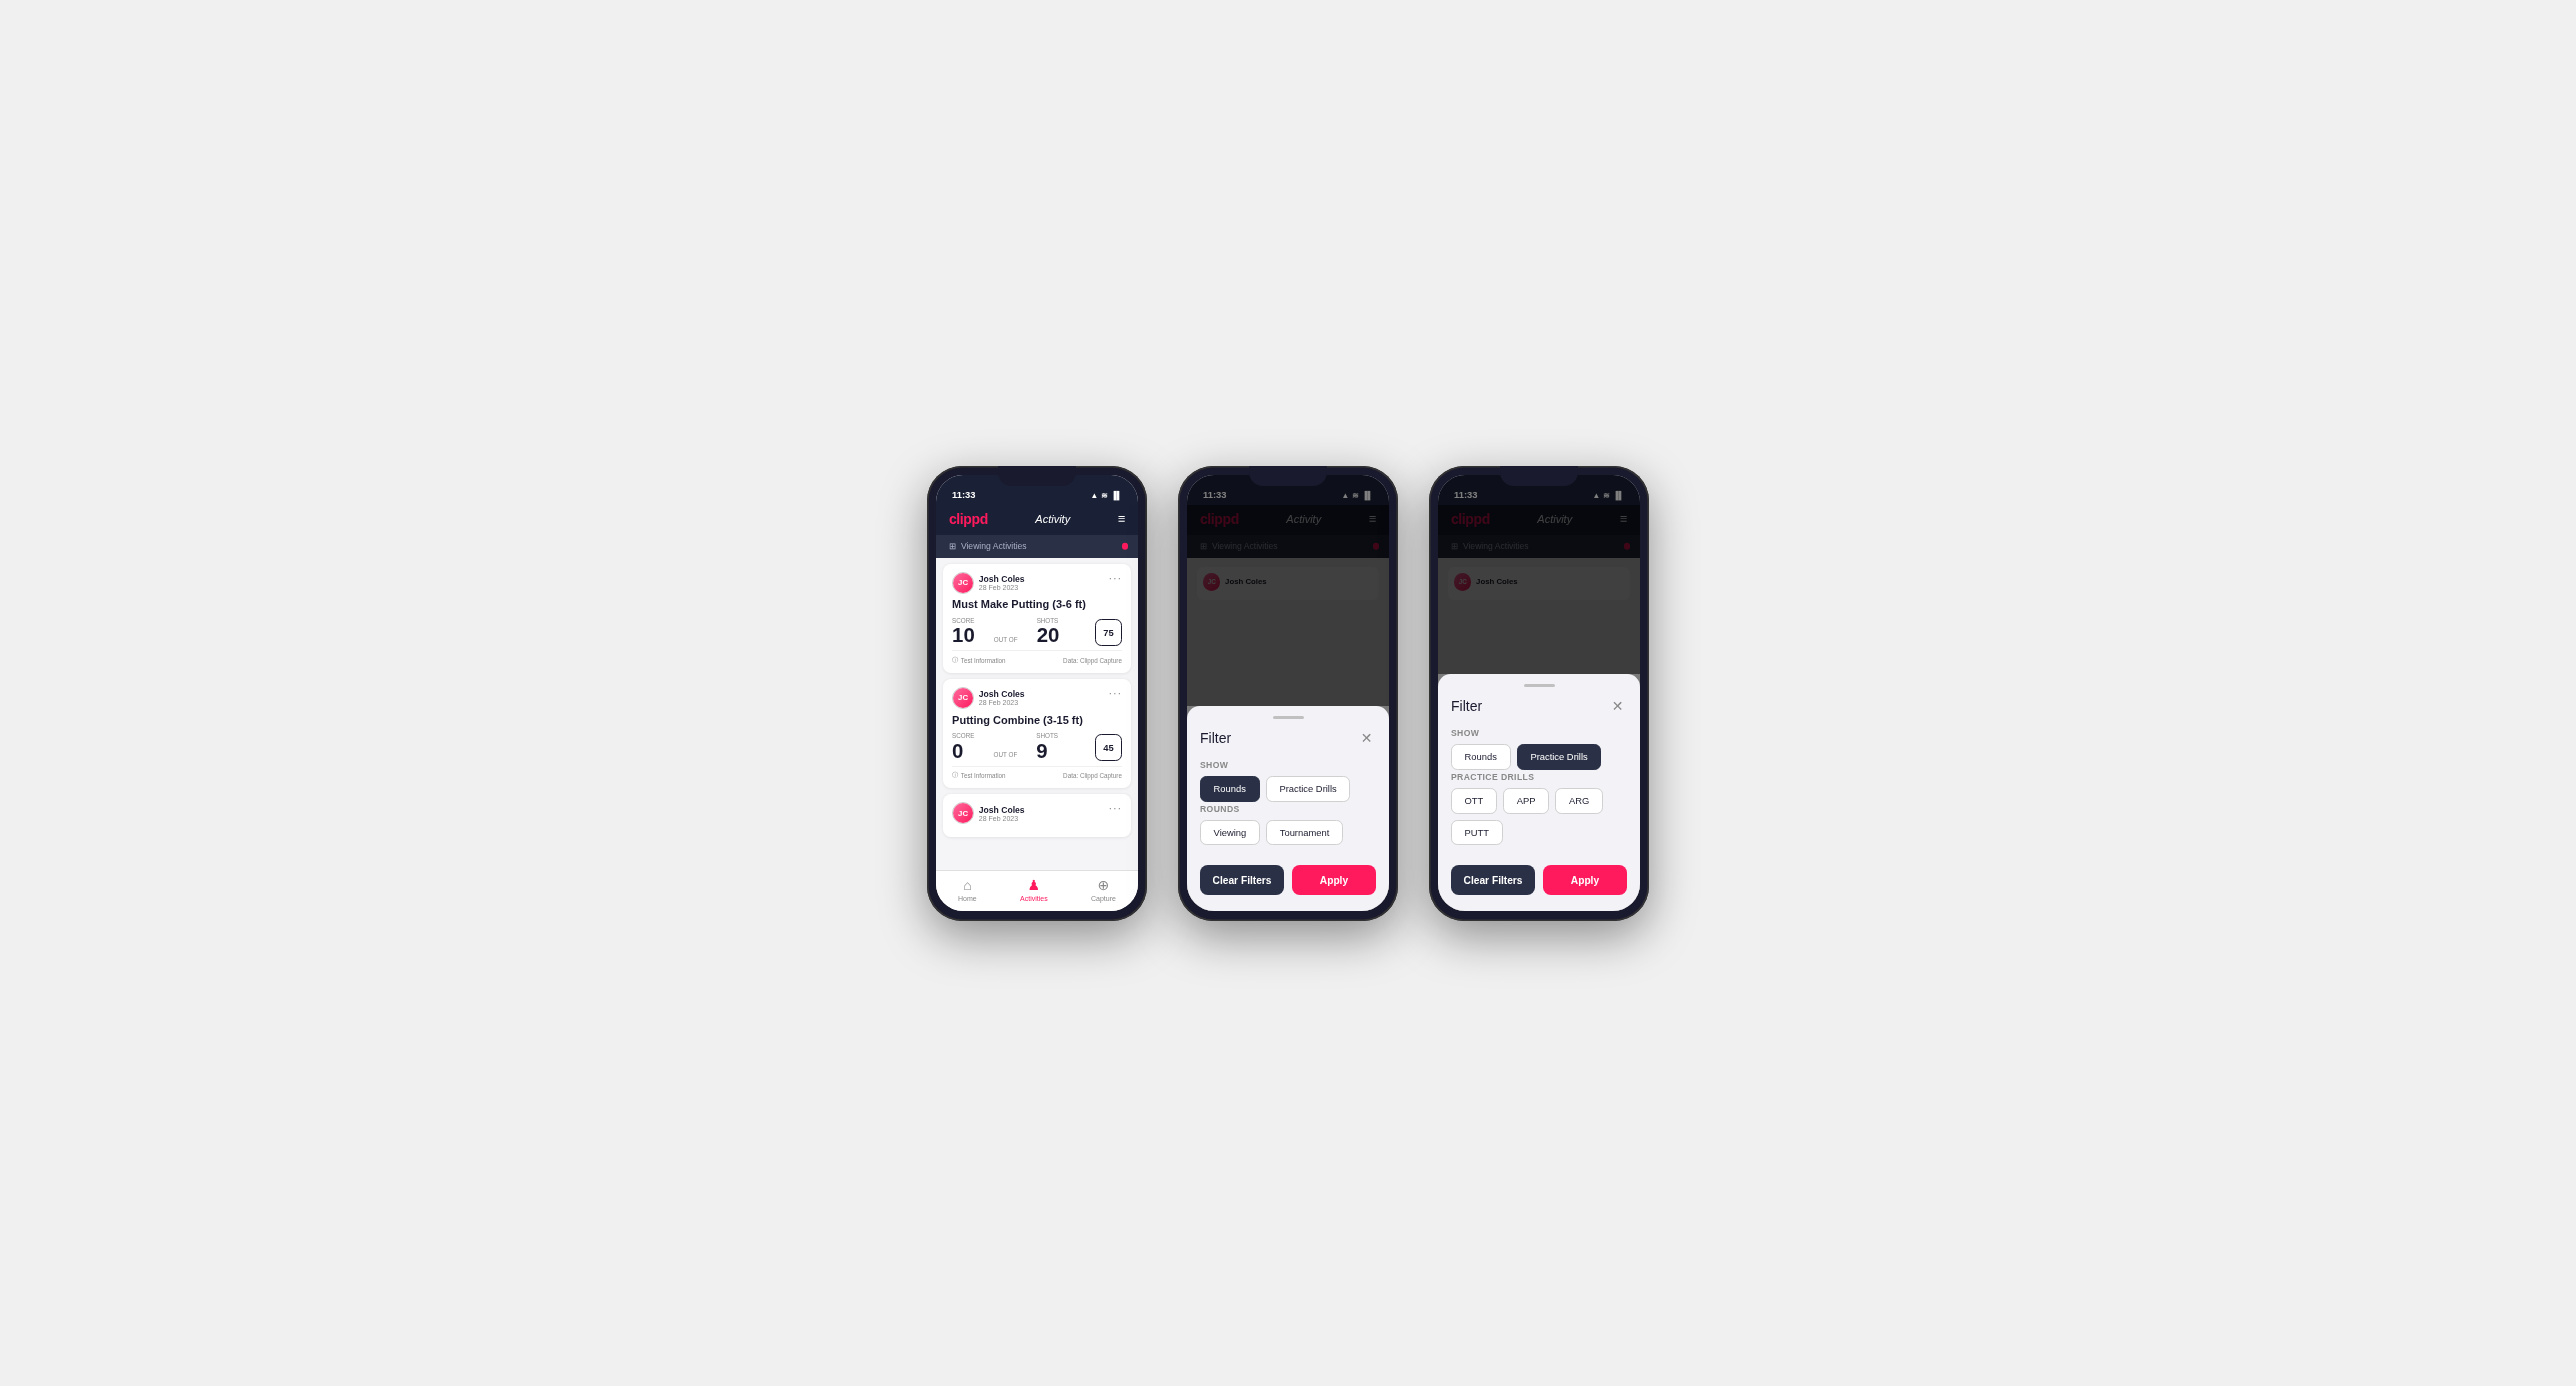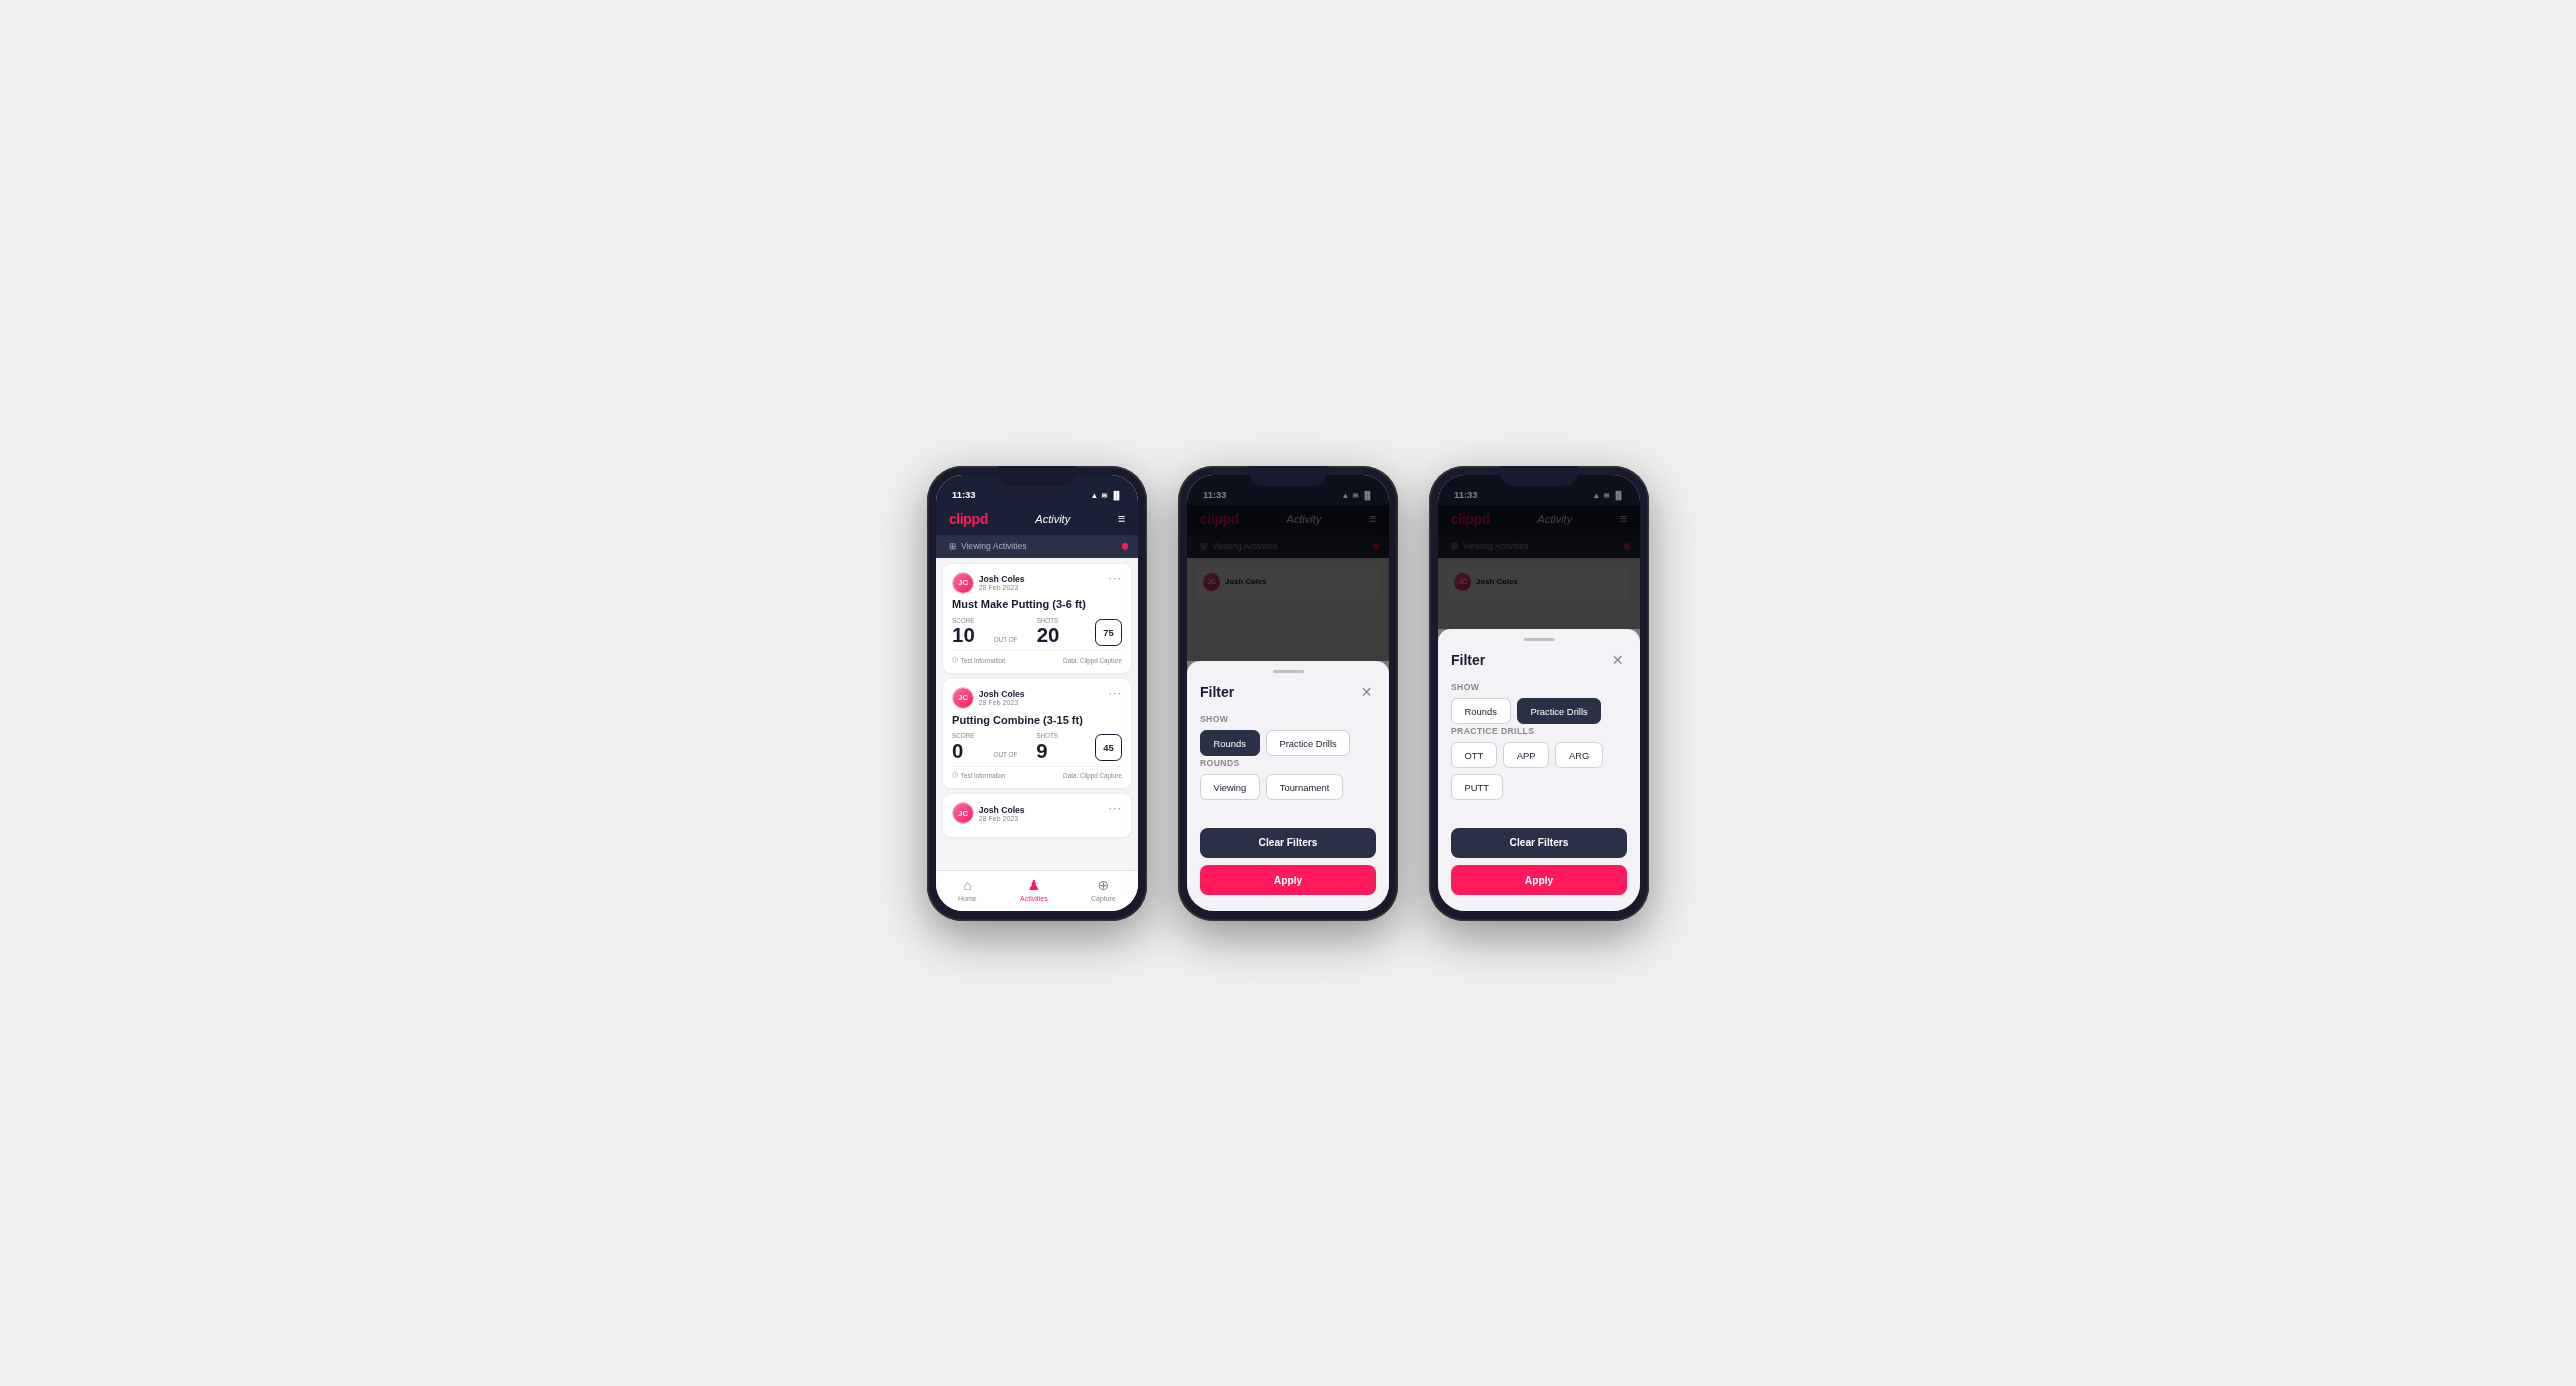--- a/index.html
+++ b/index.html
@@ -350,21 +350,21 @@
 
     .sheet-header {
       display: flex;
       justify-content: space-between;
       align-items: center;
       margin-bottom: 12.6px;
     }
 
     .sheet-title {
       font-size: 14px;
-      font-weight: 700;
+      font-weight: 400;
       color: #1a1a2e;
     }
 
     .close-btn {
       font-size: 14px;
       color: #888;
       cursor: pointer;
       width: 19px;
       height: 19px;
       display: flex;
@@ -404,22 +404,21 @@
 
     .filter-btn.active {
       background: #2a3045;
       color: #fff;
       border-color: #2a3045;
     }
 
     .sheet-footer {
       display: flex;
       gap: 7.8px;
-      margin-top: 28px;
-      flex-direction: column;
+      margin-top: 20px;
     }
 
     .btn-clear {
       flex: 1;
       padding: 9.4px;
       background: #2a3045;
       color: #fff;
       border: none;
       border-radius: 7.8px;
       font-size: 10.2px;

